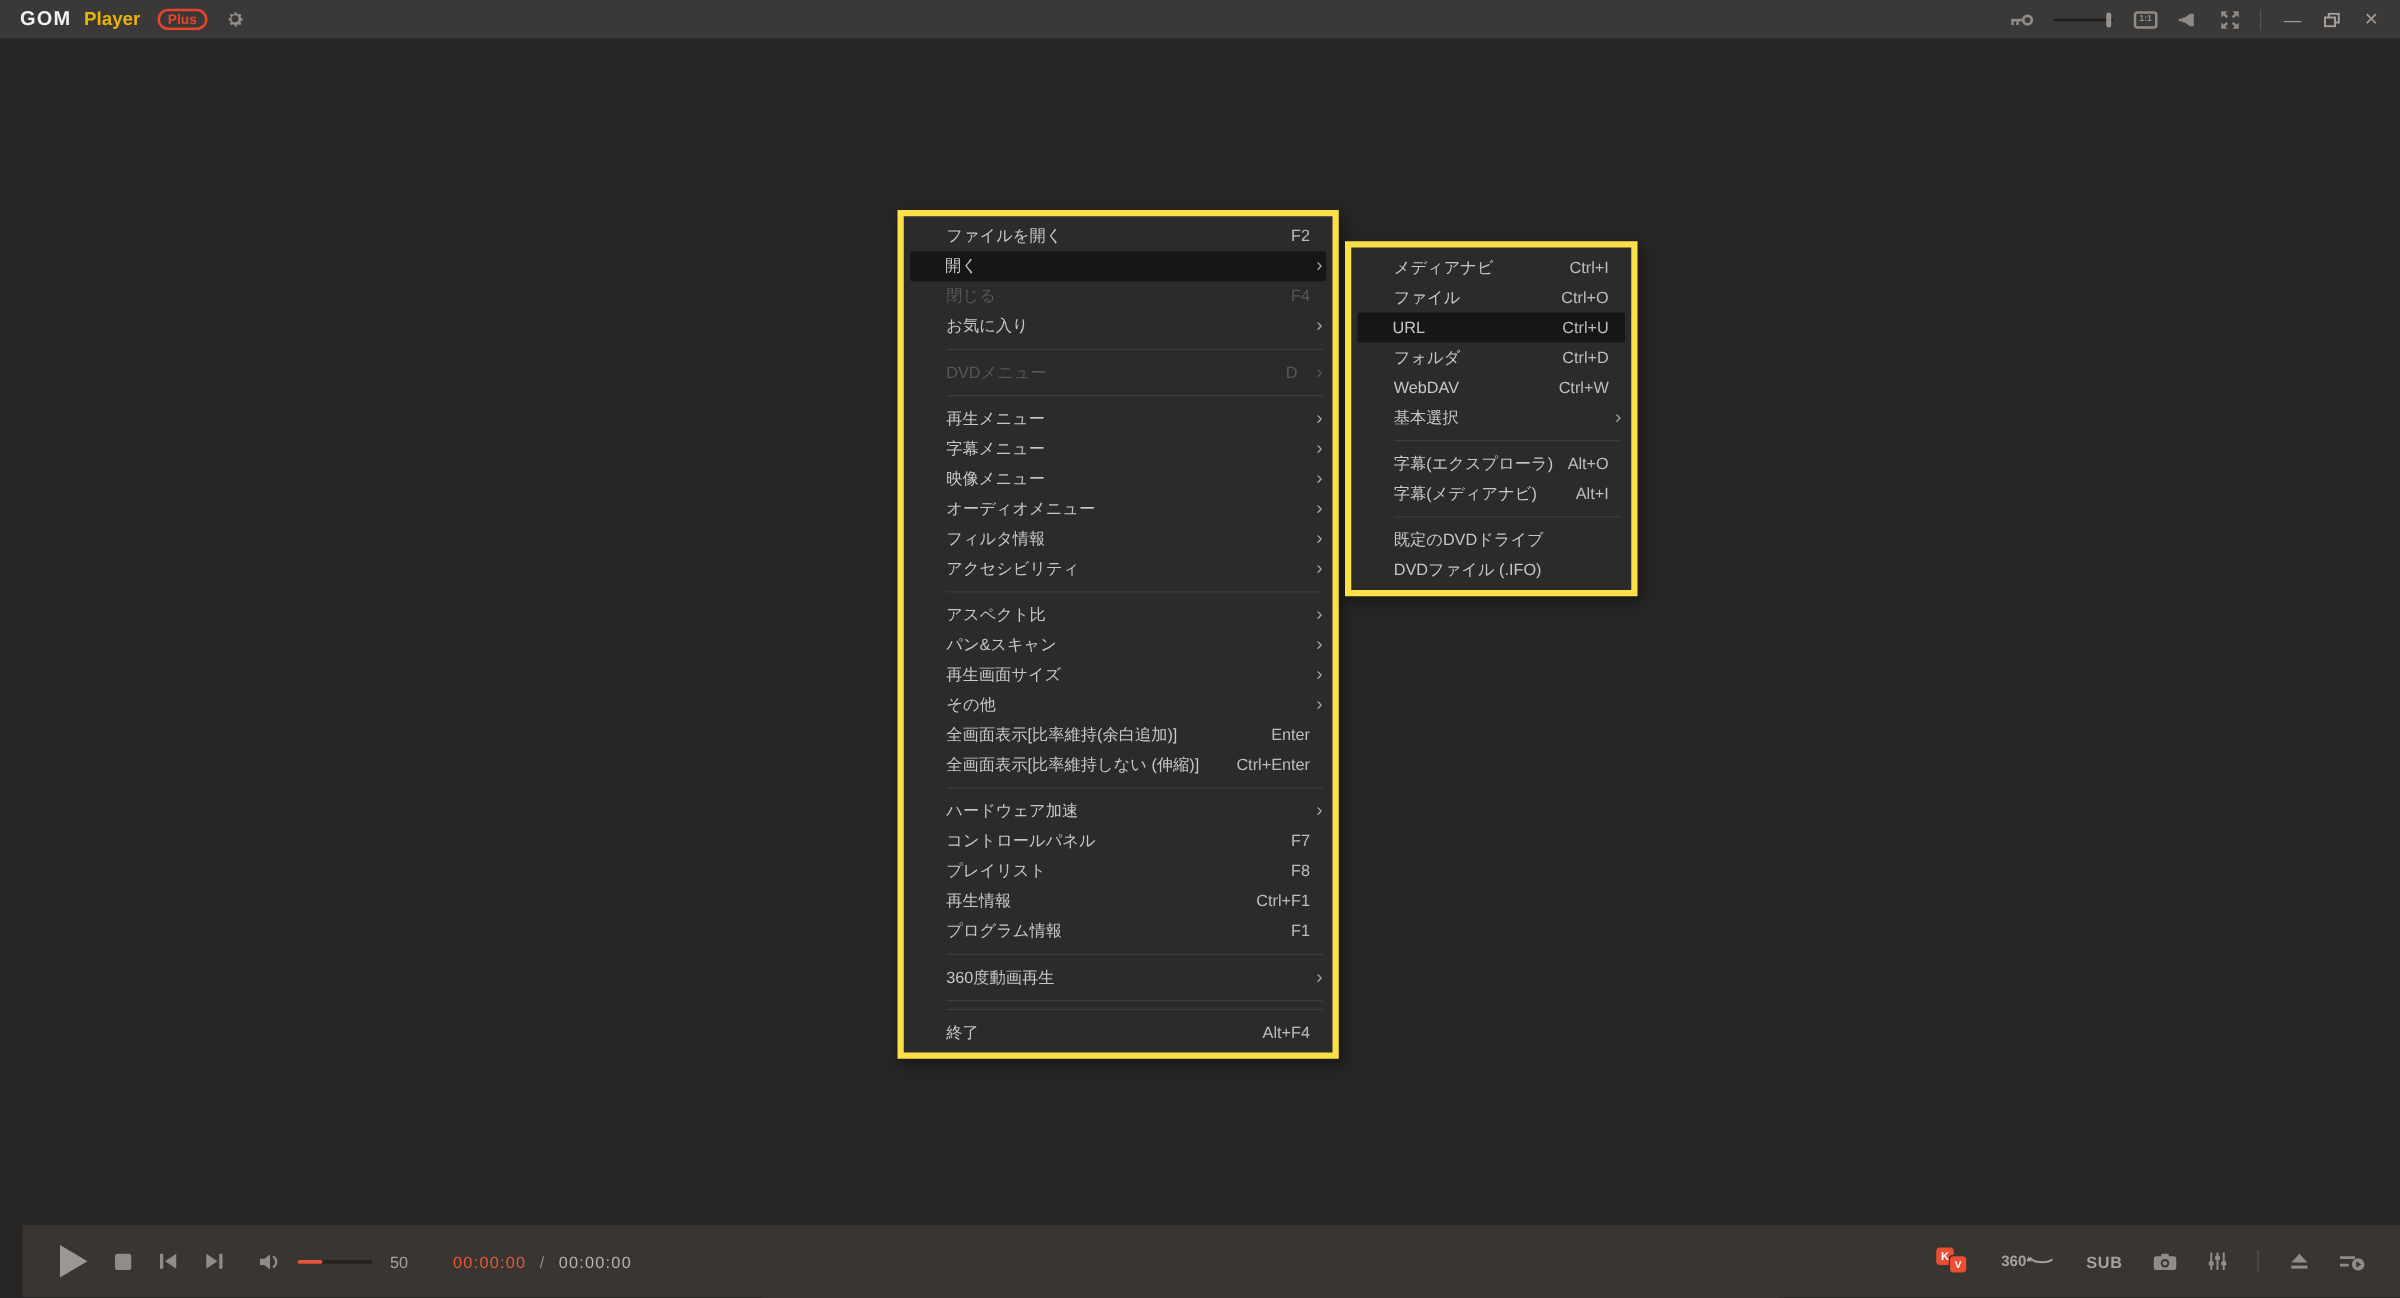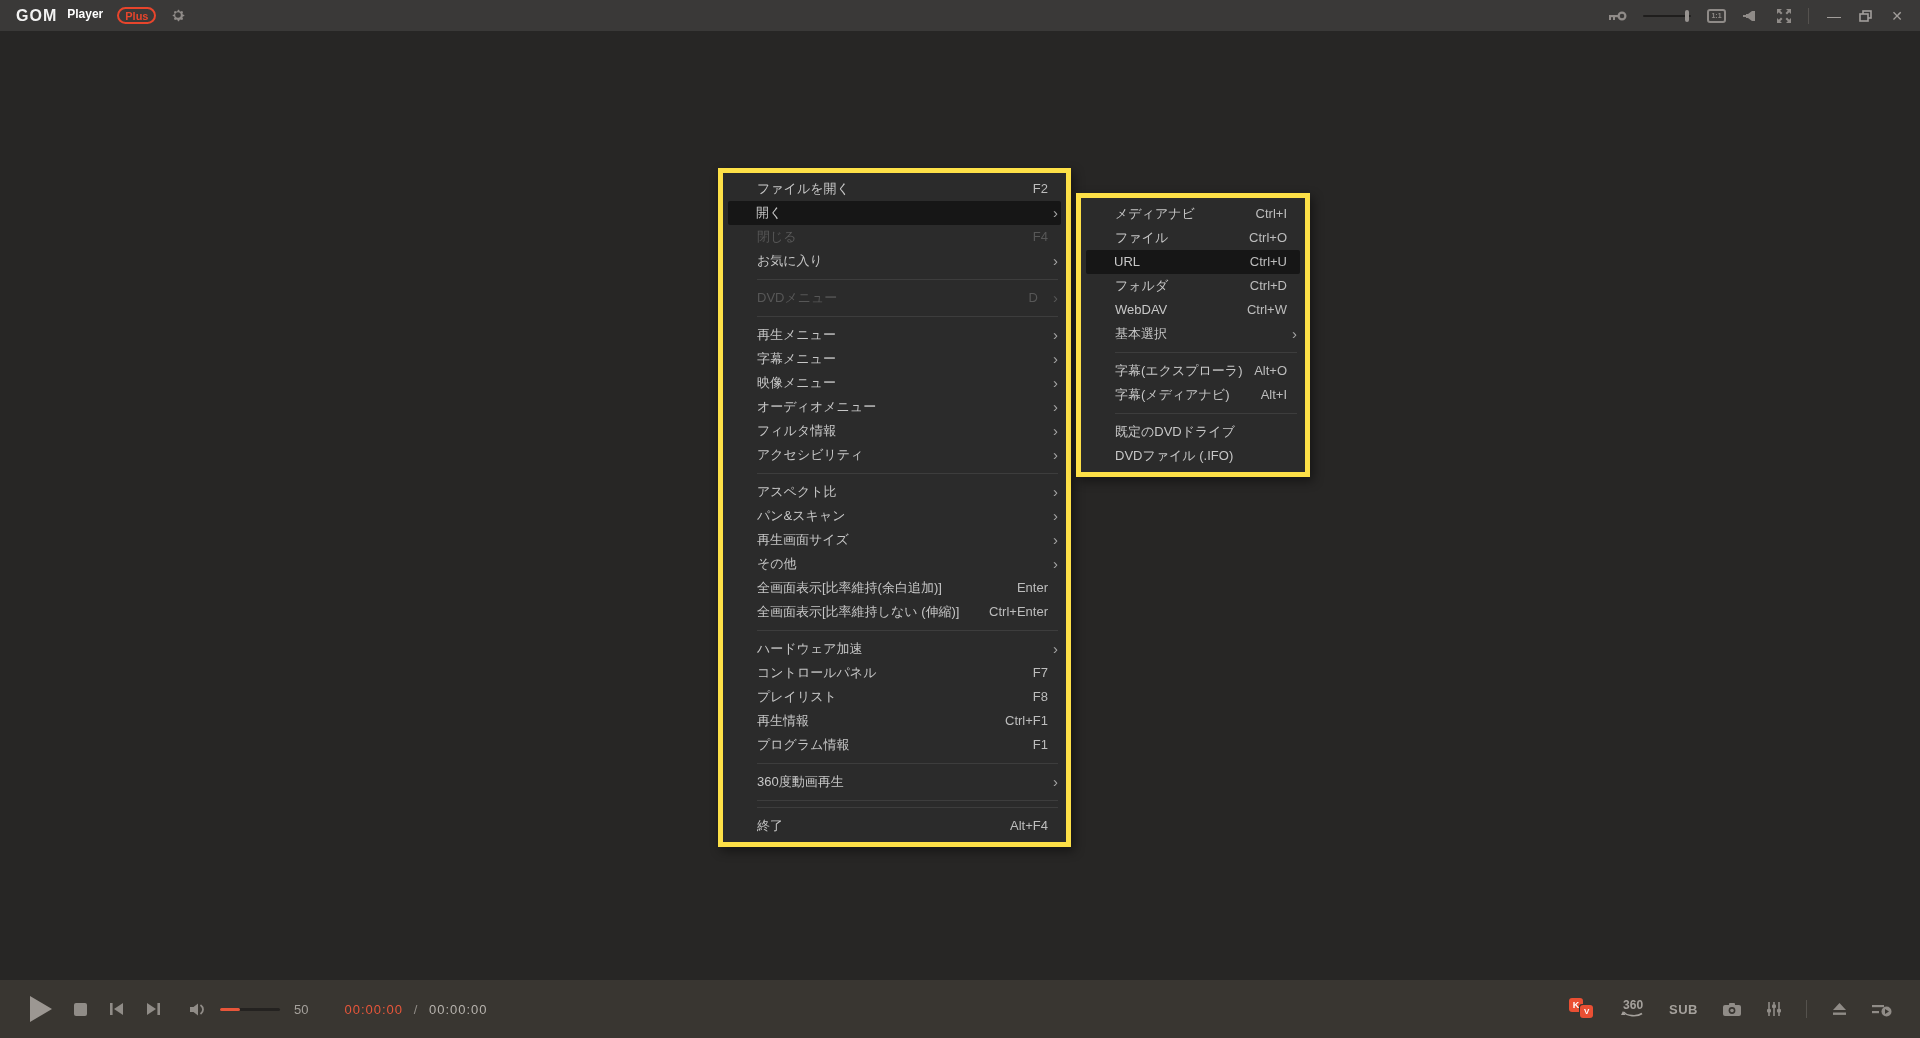--- a/index.html
+++ b/index.html
@@ -5,21 +5,21 @@
   * { margin:0; padding:0; box-sizing:border-box; }
   html,body { width:1920px; height:1038px; background:#272625; overflow:hidden;
               font-family:"Liberation Sans","DejaVu Sans",sans-serif; }
   .window { position:relative; width:1920px; height:1038px; background:#272625; }
 
   
   .titlebar { position:absolute; top:0; left:0; right:0; height:31px; background:#3a3938;
               display:flex; align-items:center; justify-content:space-between; padding:0 14px 0 16px; }
   .tb-left { display:flex; align-items:flex-start; gap:8px; }
   .logo-gom { color:#f2f2f2; font-weight:800; font-size:16px; letter-spacing:1px; }
-  .logo-player { color:#ffffff; font-weight:600; font-size:12px; margin-left:2px; }
+  .logo-player { color:#eab308; font-weight:600; font-size:15px; margin-left:2px; }
   .plus-badge { color:#e8452c; border:2px solid #e8452c; border-radius:9px; font-size:11px;
                 font-weight:700; padding:0 6px; height:17px; line-height:14px; margin-left:6px; }
   .gear { margin-left:6px; }
   .tb-right { display:flex; align-items:center; gap:16px; }
   .tb-icon { display:flex; align-items:center; justify-content:center; }
   .op-slider { width:48px; height:2px; background:#1f1e1d; position:relative; border-radius:1px; }
   .op-thumb { position:absolute; right:2px; top:-5px; width:4px; height:12px; border-radius:2px; background:#979390; }
   .ratio-box { width:19px; height:14px; border:2px solid #8f8b88; border-radius:3px; color:#8f8b88;
                font-size:7px; font-weight:700; display:flex; align-items:center; justify-content:center; }
   .tb-sep { width:1px; height:16px; background:#55524f; }
@@ -39,21 +39,21 @@
   .menu-item.disabled .mi-shortcut, .menu-item.disabled .mi-arrow { color:#575757; }
   .mi-label { flex:0 0 auto; }
   .mi-right { display:flex; align-items:center; }
   .mi-shortcut { color:#bdbdbd; margin-right:10px; }
   .mi-arrow { width:10px; text-align:right; color:#a5a5a5; font-size:15px; line-height:22px; margin-right:0; }
   .menu-sep { height:1px; background:#3d3d3d; margin:6px 8px 6px 34px; }
   #context-menu { left:718px; top:168px; width:353px; }
   #open-submenu { left:1076px; top:193px; width:234px; }
 
   
-  .controlbar { position:absolute; left:0; right:0; bottom:0; height:58px; background:#393631;
+  .controlbar { position:absolute; left:18px; right:0; bottom:0; height:58px; background:#393631;
                 display:flex; align-items:center; justify-content:space-between; padding:0 28px 0 30px; }
   .cb-left, .cb-right { display:flex; align-items:center; }
   .cb-btn { display:flex; align-items:center; justify-content:center; }
   .play-tri { width:0; height:0; border-left:22px solid #9c9792; border-top:13px solid transparent;
               border-bottom:13px solid transparent; }
   .stop-sq { width:13px; height:13px; background:#908c87; border-radius:2px; margin-left:22px; }
   .skip { margin-left:22px; }
   .vol-icon { margin-left:28px; }
   .vol-slider { width:60px; height:3px; background:#242220; border-radius:2px; margin-left:12px; position:relative; }
   .vol-fill { position:absolute; left:0; top:0; bottom:0; background:#e8563a; border-radius:2px; }
@@ -62,21 +62,21 @@
   .time-cur { color:#e8563a; }
   .time-sep { color:#8f8b86; margin:0 6px; }
   .time-tot { color:#b7b3ae; }
   .cb-right > * { margin-left:24px; }
   .kv-badge { position:relative; width:28px; height:22px; }
   .kv-k { position:absolute; left:0; top:0; width:14px; height:14px; background:#ea4f33; border-radius:3px;
           color:#fff; font-size:9px; font-weight:700; display:flex; align-items:center; justify-content:center; }
   .kv-v { position:absolute; left:11px; top:7px; width:13px; height:13px; background:#ea4f33; border-radius:3px;
           color:#fff; font-size:8px; font-weight:700; display:flex; align-items:center; justify-content:center;
           box-shadow:-1px -1px 0 #393631; }
-  .i360 { display:flex; flex-direction:column; align-items:center; color:#a5a19c; font-weight:700; font-size:12px; line-height:11px; }
+  .i360 { display:flex; align-items:center; color:#a5a19c; font-weight:700; font-size:12px; line-height:11px; }
   .sub-label { color:#a5a19c; font-weight:700; font-size:13px; letter-spacing:.5px; }
   .cb-sep { width:1px; height:18px; background:#55524d; }
 </style>
 </head>
 <body>
 
 <div class="window">
 
   <div class="titlebar">
     <div class="tb-left">

